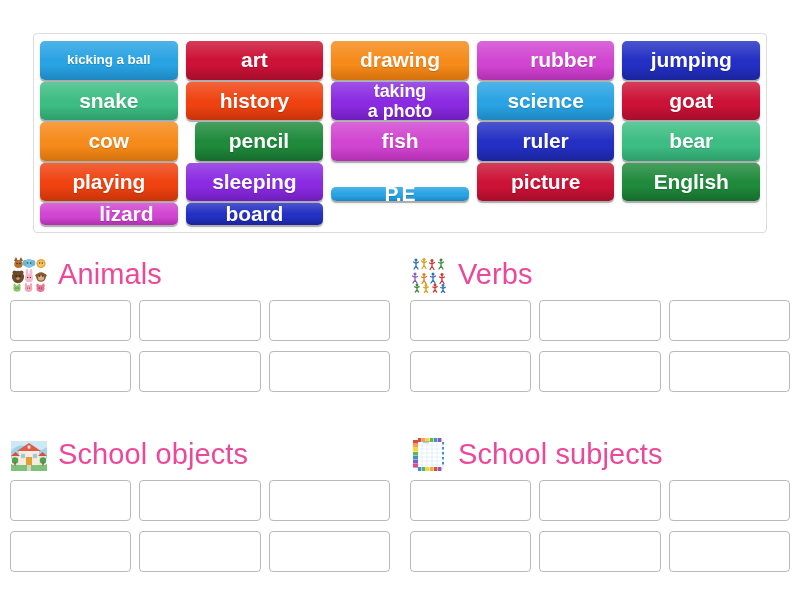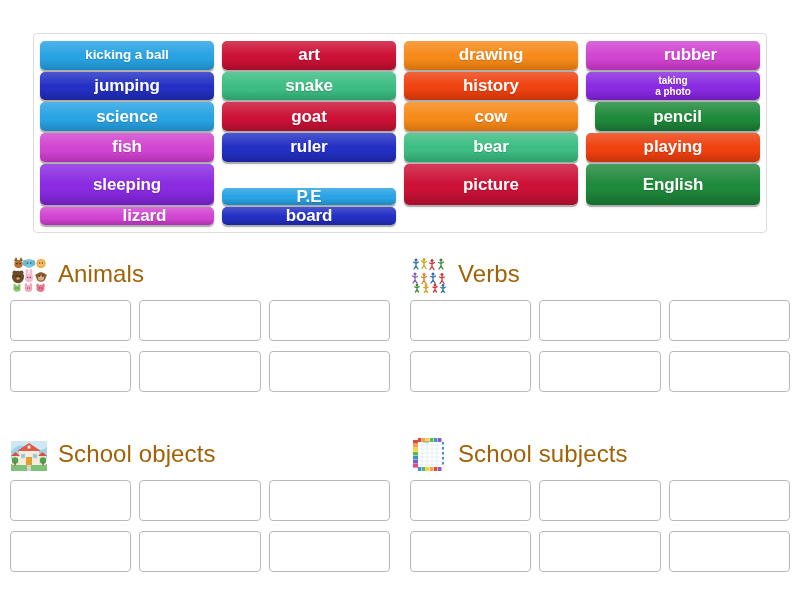--- a/index.html
+++ b/index.html
@@ -28,59 +28,59 @@
     height: 200px;
     border: 1px solid #dcdcdc;
     border-radius: 4px;
     background: #ffffff;
     box-sizing: border-box;
     padding: 7px 6px;
   }
 
   .wb-grid {
     display: grid;
-    grid-template-columns: repeat(4, 1fr);
+    grid-template-columns: repeat(5, 1fr);
     grid-template-rows: repeat(4, 1fr);
     column-gap: 8px;
     row-gap: 2px;
     width: 100%;
     height: 100%;
   }
 
   .tile {
     position: relative;
     border-radius: 5px;
     display: flex;
     align-items: center;
     justify-content: center;
     text-align: center;
     color: #ffffff;
     font-weight: bold;
-    font-size: 17px;
+    font-size: 21px;
     line-height: 1.04;
     letter-spacing: -0.1px;
     padding: 0 3px;
     box-sizing: border-box;
     cursor: move;
     user-select: none;
     text-shadow: 0 1px 1px rgba(0,0,0,0.18);
     box-shadow: 0 2px 0 rgba(0,0,0,0.22), 0 2px 3px rgba(0,0,0,0.16);
     overflow: hidden;
   }
   .tile::after {
     content: "";
     position: absolute;
     left: 0; right: 0; top: 0;
     height: 50%;
     background: linear-gradient(to bottom, rgba(255,255,255,0.18), rgba(255,255,255,0.0));
     pointer-events: none;
     border-radius: 5px 5px 0 0;
   }
   .tile.small { font-size: 13.5px; }
-  .tile.two-line { font-size: 10px; line-height: 1.12; }
+  .tile.two-line { font-size: 18px; line-height: 1.12; }
 
   
   .categories {
     position: absolute;
     left: 0;
     top: 248px;
     width: 800px;
   }
 
   .cat-row {
@@ -102,22 +102,22 @@
 
   .cat-icon {
     width: 38px;
     height: 38px;
     flex: 0 0 38px;
     margin-right: 10px;
     display: block;
   }
 
   .cat-title {
-    font-size: 24px;
-    color: #a16207;
+    font-size: 29px;
+    color: #ec4899;
     font-weight: normal;
     white-space: nowrap;
     letter-spacing: 0.1px;
   }
 
   .dropzones {
     display: grid;
     grid-template-columns: repeat(3, 1fr);
     column-gap: 8px;
     row-gap: 10px;

